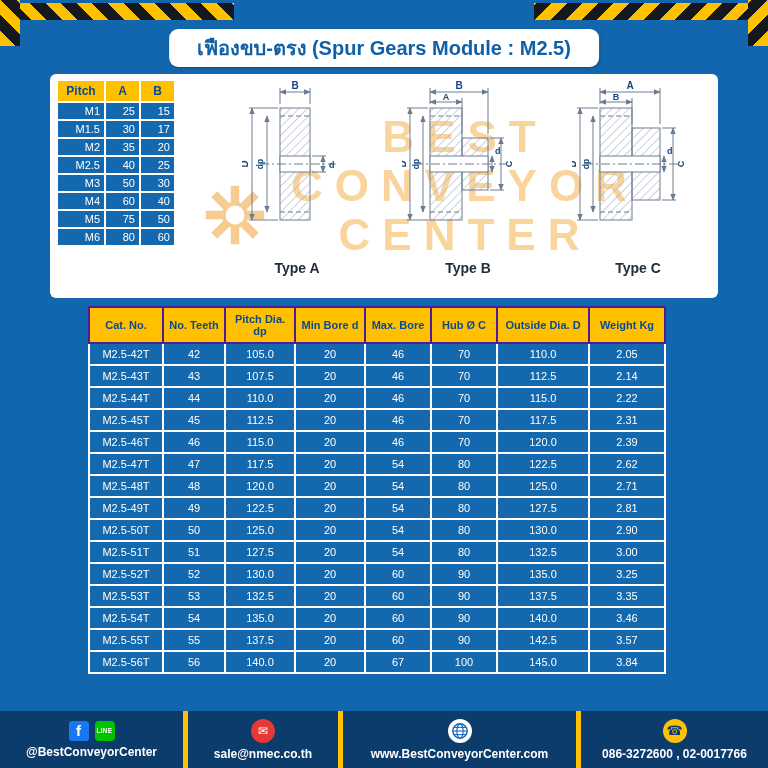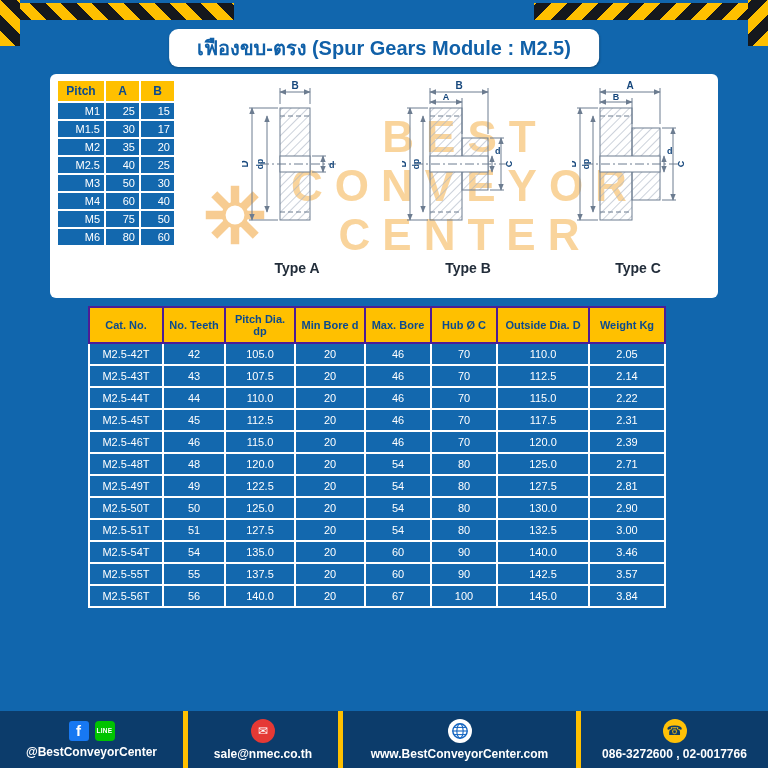--- a/index.html
+++ b/index.html
@@ -344,20 +344,30 @@
           <td>M2.5-46T</td>
           <td>46</td>
           <td>115.0</td>
           <td>20</td>
           <td>46</td>
           <td>70</td>
           <td>120.0</td>
           <td>2.39</td>
         </tr>
         <tr>
+          <td>M2.5-47T</td>
+          <td>47</td>
+          <td>117.5</td>
+          <td>20</td>
+          <td>54</td>
+          <td>80</td>
+          <td>122.5</td>
+          <td>2.62</td>
+        </tr>
+        <tr>
           <td>M2.5-48T</td>
           <td>48</td>
           <td>120.0</td>
           <td>20</td>
           <td>54</td>
           <td>80</td>
           <td>125.0</td>
           <td>2.71</td>
         </tr>
         <tr>
@@ -382,20 +392,40 @@
         </tr>
         <tr>
           <td>M2.5-51T</td>
           <td>51</td>
           <td>127.5</td>
           <td>20</td>
           <td>54</td>
           <td>80</td>
           <td>132.5</td>
           <td>3.00</td>
+        </tr>
+        <tr>
+          <td>M2.5-52T</td>
+          <td>52</td>
+          <td>130.0</td>
+          <td>20</td>
+          <td>60</td>
+          <td>90</td>
+          <td>135.0</td>
+          <td>3.25</td>
+        </tr>
+        <tr>
+          <td>M2.5-53T</td>
+          <td>53</td>
+          <td>132.5</td>
+          <td>20</td>
+          <td>60</td>
+          <td>90</td>
+          <td>137.5</td>
+          <td>3.35</td>
         </tr>
         <tr>
           <td>M2.5-54T</td>
           <td>54</td>
           <td>135.0</td>
           <td>20</td>
           <td>60</td>
           <td>90</td>
           <td>140.0</td>
           <td>3.46</td>

